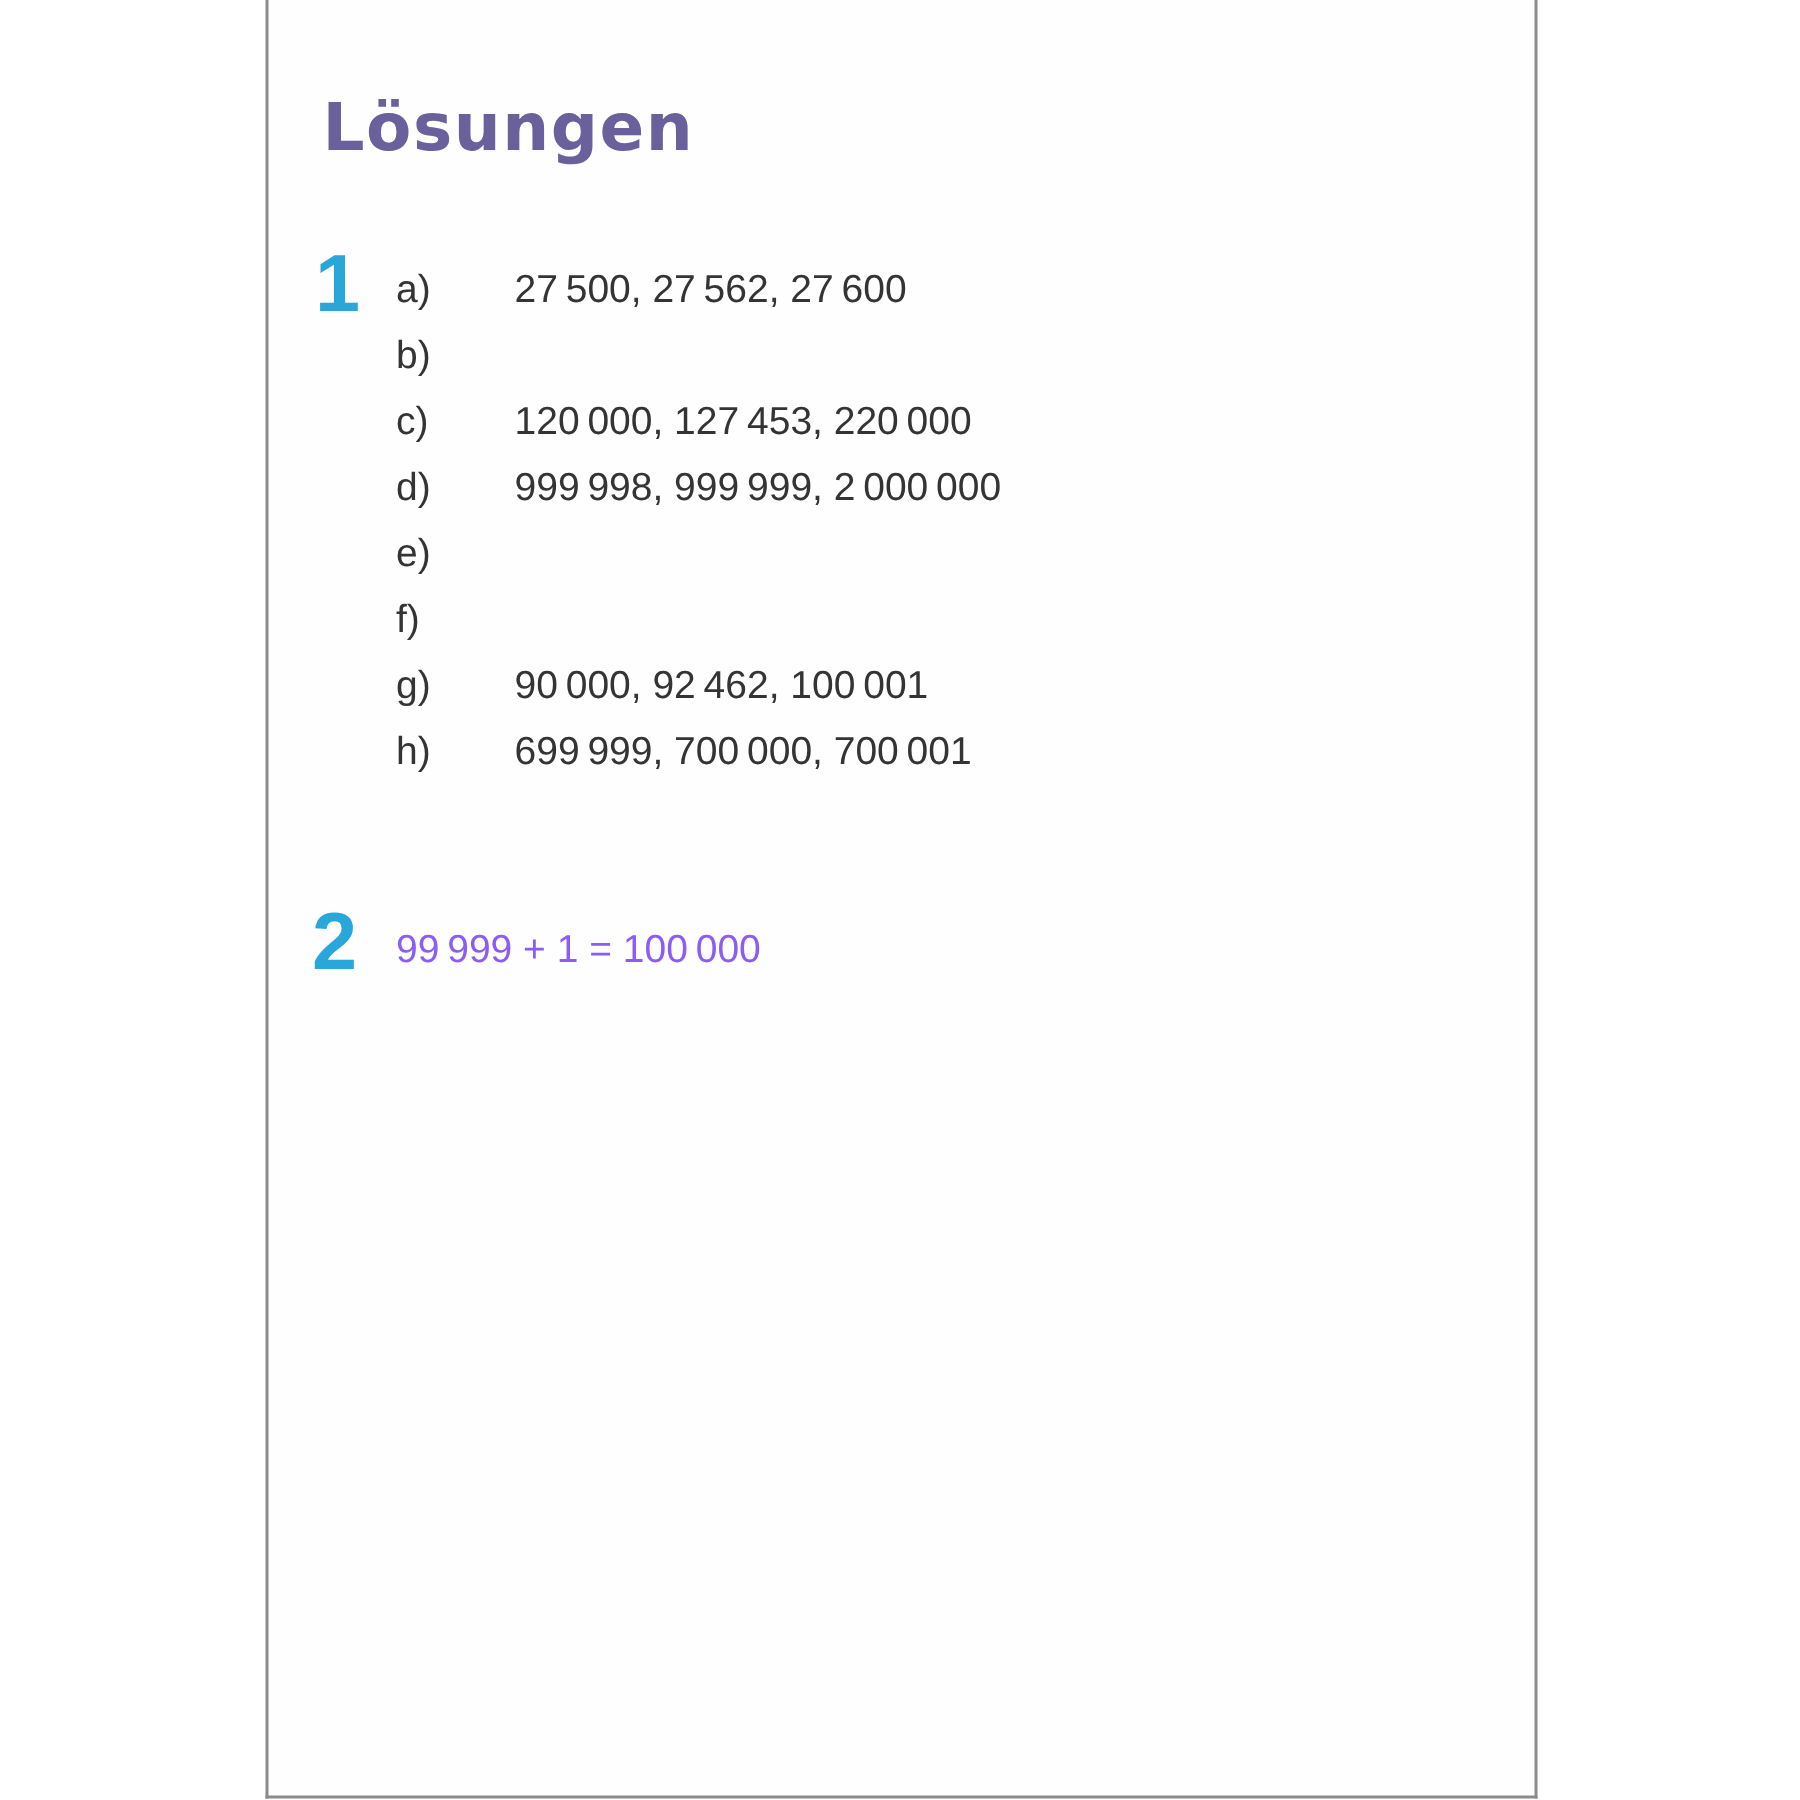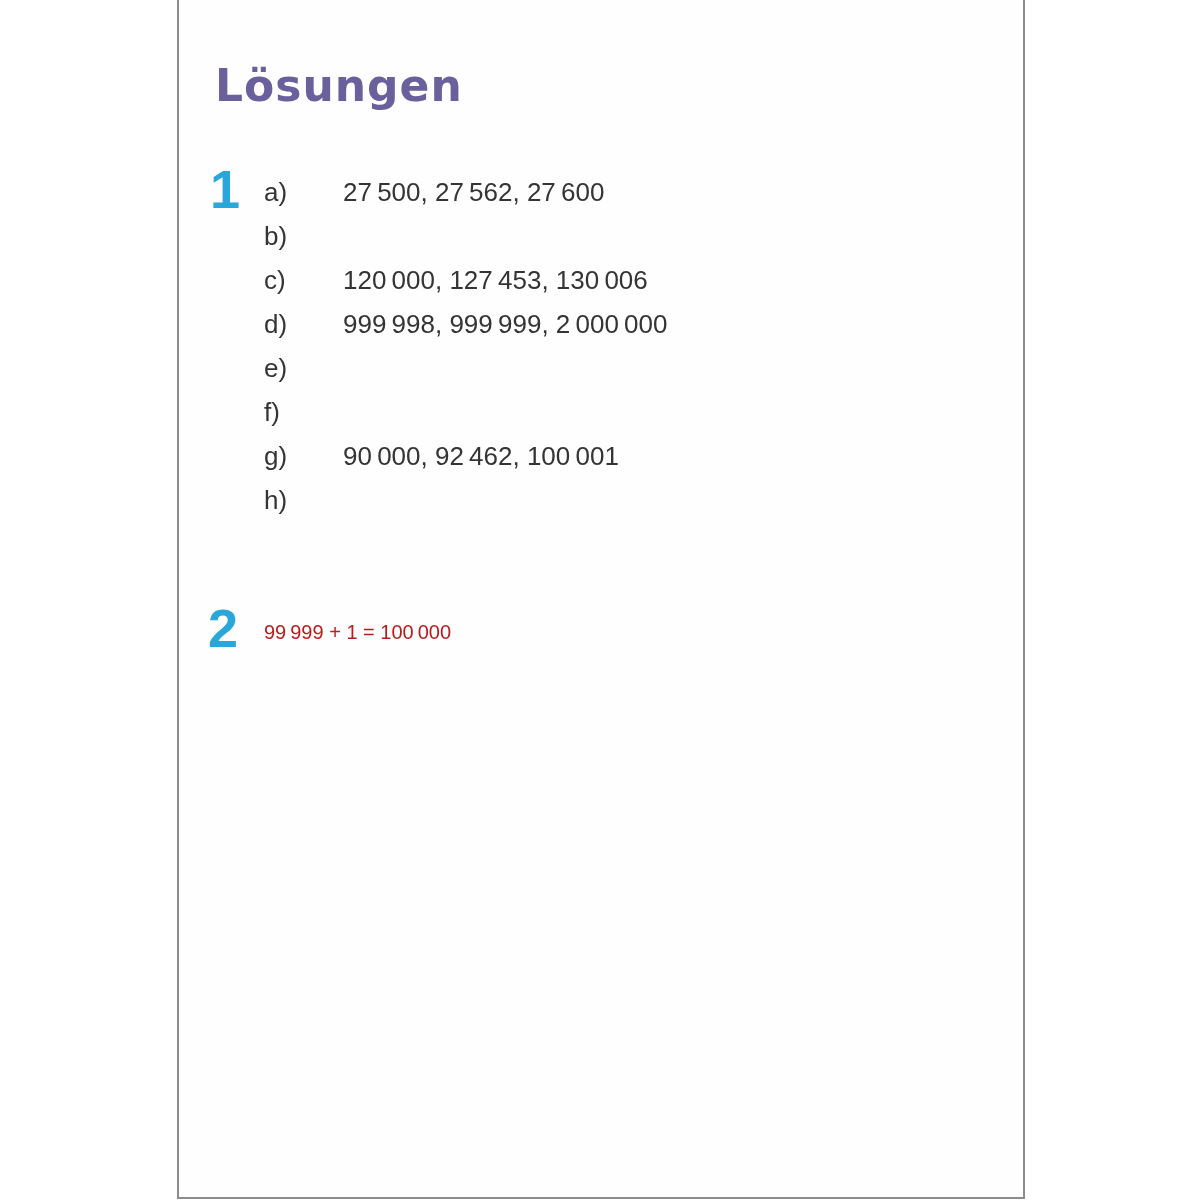--- a/index.html
+++ b/index.html
@@ -67,22 +67,22 @@
   .answer-values {
     white-space: pre;
     margin-left: 22px;
   }
   .equation {
     position: absolute;
     left: 85px;
     top: 610px;
     height: 44px;
     line-height: 44px;
-    font-size: 20px;
-    color: #b91c1c;
+    font-size: 26px;
+    color: #8b5cf6;
     white-space: pre;
     text-align: center;
   }
 </style>
 </head>
 <body>
 
 <div class="canvas">
   <div class="page">
 
@@ -93,38 +93,39 @@
       <div class="answer-list">
         <div class="answer-row">
           <span class="answer-label">a)</span>
           <span class="answer-values">27 500, 27 562, 27 600</span>
         </div>
         <div class="answer-row">
           <span class="answer-label">b)</span>
         </div>
         <div class="answer-row">
           <span class="answer-label">c)</span>
-          <span class="answer-values">120 000, 127 453, 130 006</span>
+          <span class="answer-values">120 000, 127 453, 220 000</span>
         </div>
         <div class="answer-row">
           <span class="answer-label">d)</span>
           <span class="answer-values">999 998, 999 999, 2 000 000</span>
         </div>
         <div class="answer-row">
           <span class="answer-label">e)</span>
         </div>
         <div class="answer-row">
           <span class="answer-label">f)</span>
         </div>
         <div class="answer-row">
           <span class="answer-label">g)</span>
           <span class="answer-values">90 000, 92 462, 100 001</span>
         </div>
         <div class="answer-row">
           <span class="answer-label">h)</span>
+          <span class="answer-values">699 999, 700 000, 700 001</span>
         </div>
       </div>
     </div>
 
     <div>
       <div class="ex-number ex2-number">2</div>
       <div class="equation">99 999 + 1 = 100 000</div>
     </div>
 
   </div>

